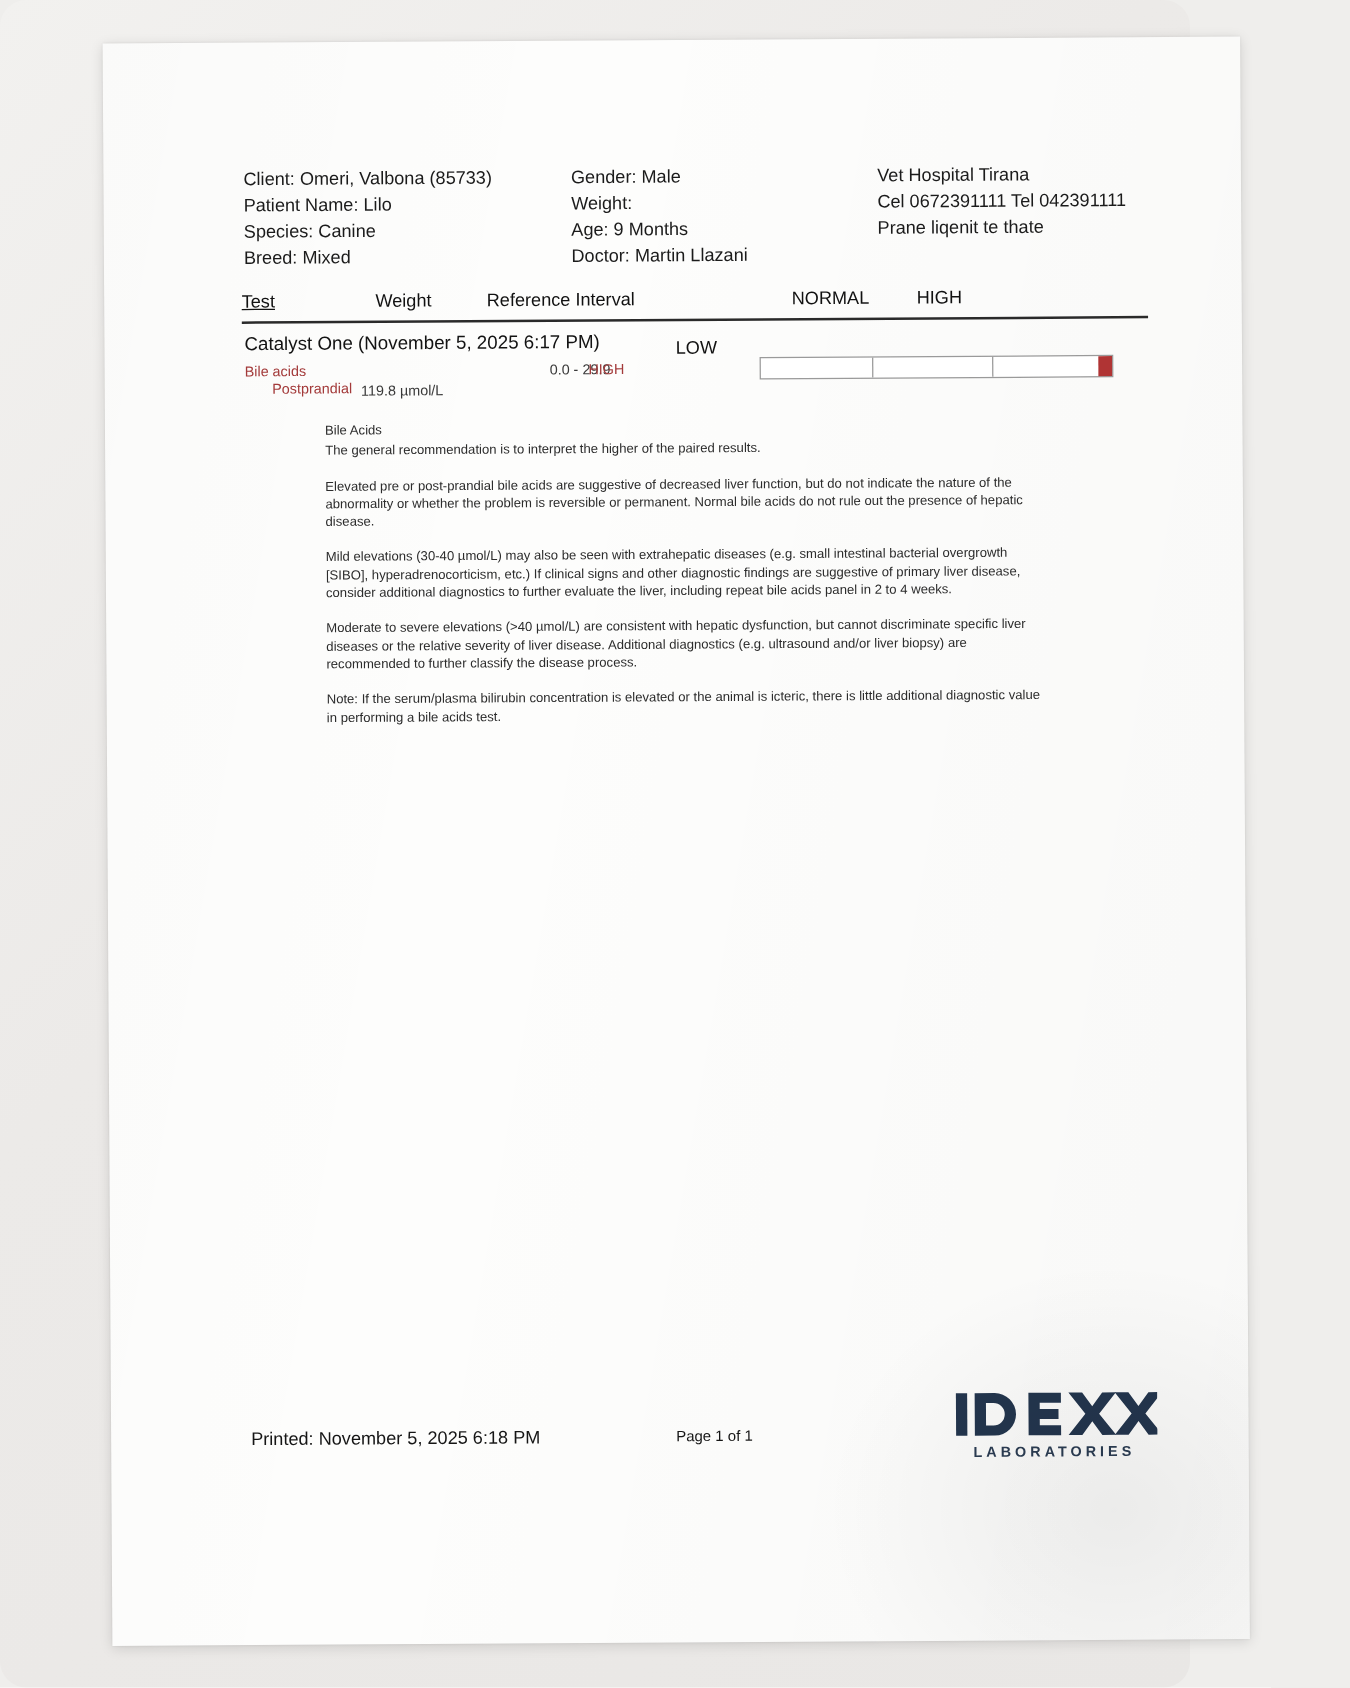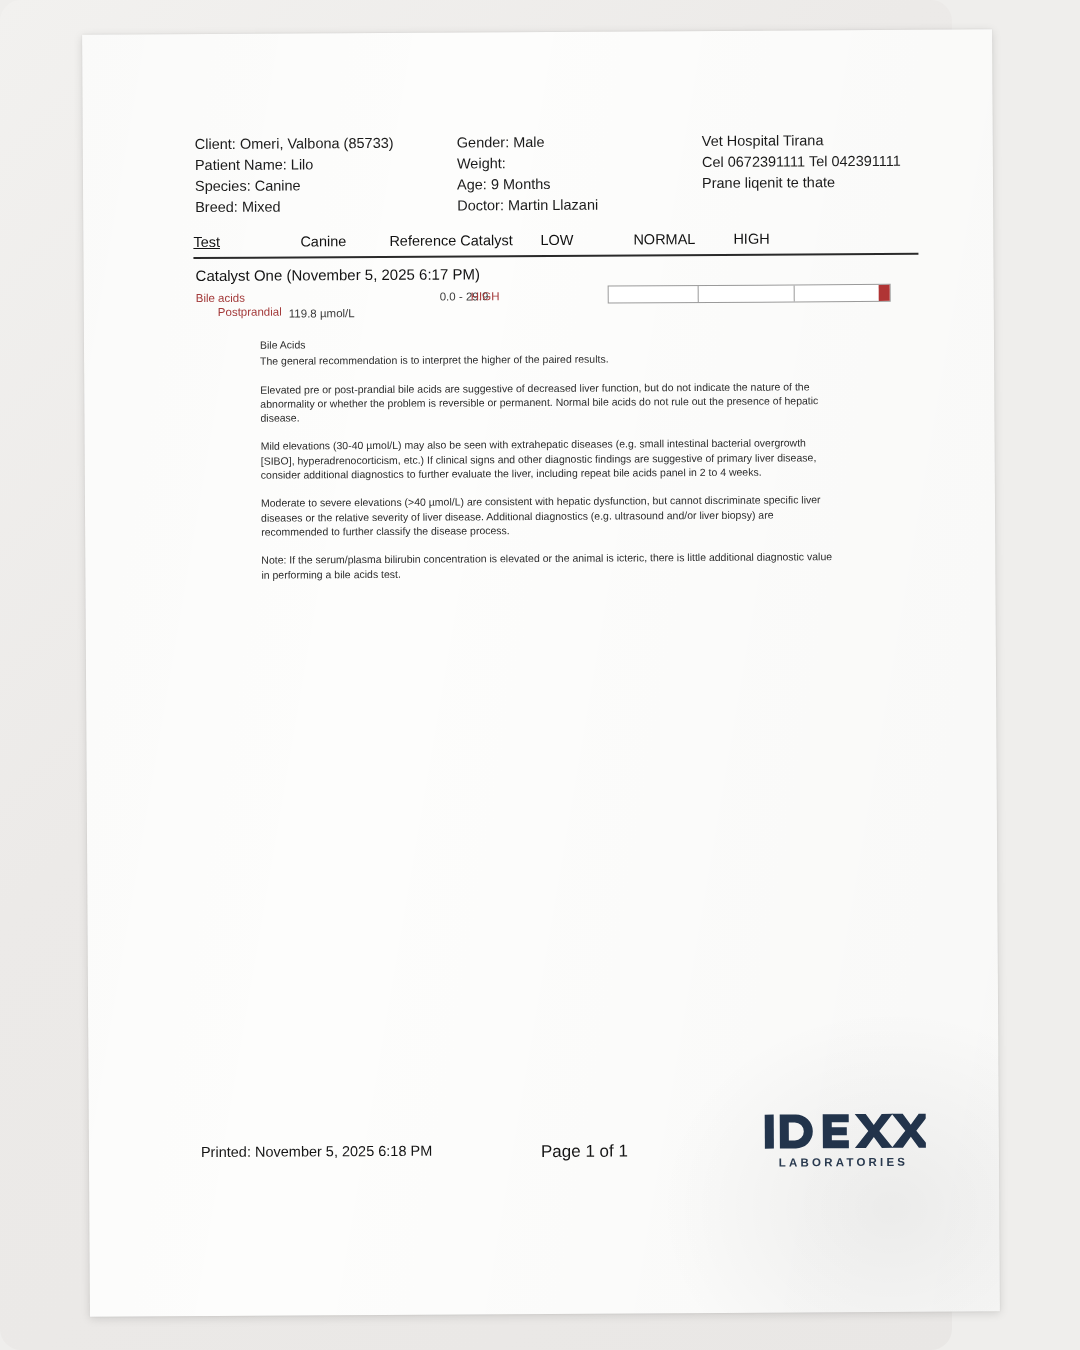--- a/index.html
+++ b/index.html
@@ -79,21 +79,21 @@
     left: 110px;
     top: 200px;
     width: 725px;
     font-size: 14.5px;
     color: #111;
   }
   .table-head .th { position: absolute; top: 0; }
   .th-test { left: 0; text-decoration: underline; }
   .th-results { left: 107px; }
   .th-ref { left: 196px; }
-  .th-low { left: 347px; }
+  .th-low { left: 347px; margin-top: 39px; }
   .th-normal { left: 440px; }
   .th-high { left: 540px; }
   .rule {
     position: absolute;
     left: 110px;
     top: 223px;
     width: 725px;
     height: 1.6px;
     background: #2a2a2a;
   }
@@ -171,21 +171,21 @@
     position: absolute;
     left: 112px;
     top: 1110px;
     font-size: 14.5px;
     color: #151515;
   }
   .footer-page {
     position: absolute;
     left: 452px;
     top: 1110px;
-    font-size: 17px;
+    font-size: 12px;
     color: #151515;
   }
   .logo {
     position: absolute;
     left: 672px;
     top: 1080px;
     width: 165px;
     text-align: center;
   }
   .logo-sub {
@@ -219,22 +219,22 @@
         </div>
         <div class="col-hosp">
           <div class="hline">Vet Hospital Tirana</div>
           <div class="hline">Cel 0672391111 Tel 042391111</div>
           <div class="hline">Prane liqenit te thate</div>
         </div>
       </div>
 
       <div class="table-head">
         <div class="th th-test">Test</div>
-        <div class="th th-results">Canine</div>
-        <div class="th th-ref">Reference Catalyst</div>
+        <div class="th th-results">Weight</div>
+        <div class="th th-ref">Reference Interval</div>
         <div class="th th-low">LOW</div>
         <div class="th th-normal">NORMAL</div>
         <div class="th th-high">HIGH</div>
       </div>
       <div class="rule"></div>
 
       <div class="analyzer">Catalyst One (November 5, 2025 6:17 PM)</div>
 
       <div class="result-row">
         <div class="res-name">Bile acids</div>

